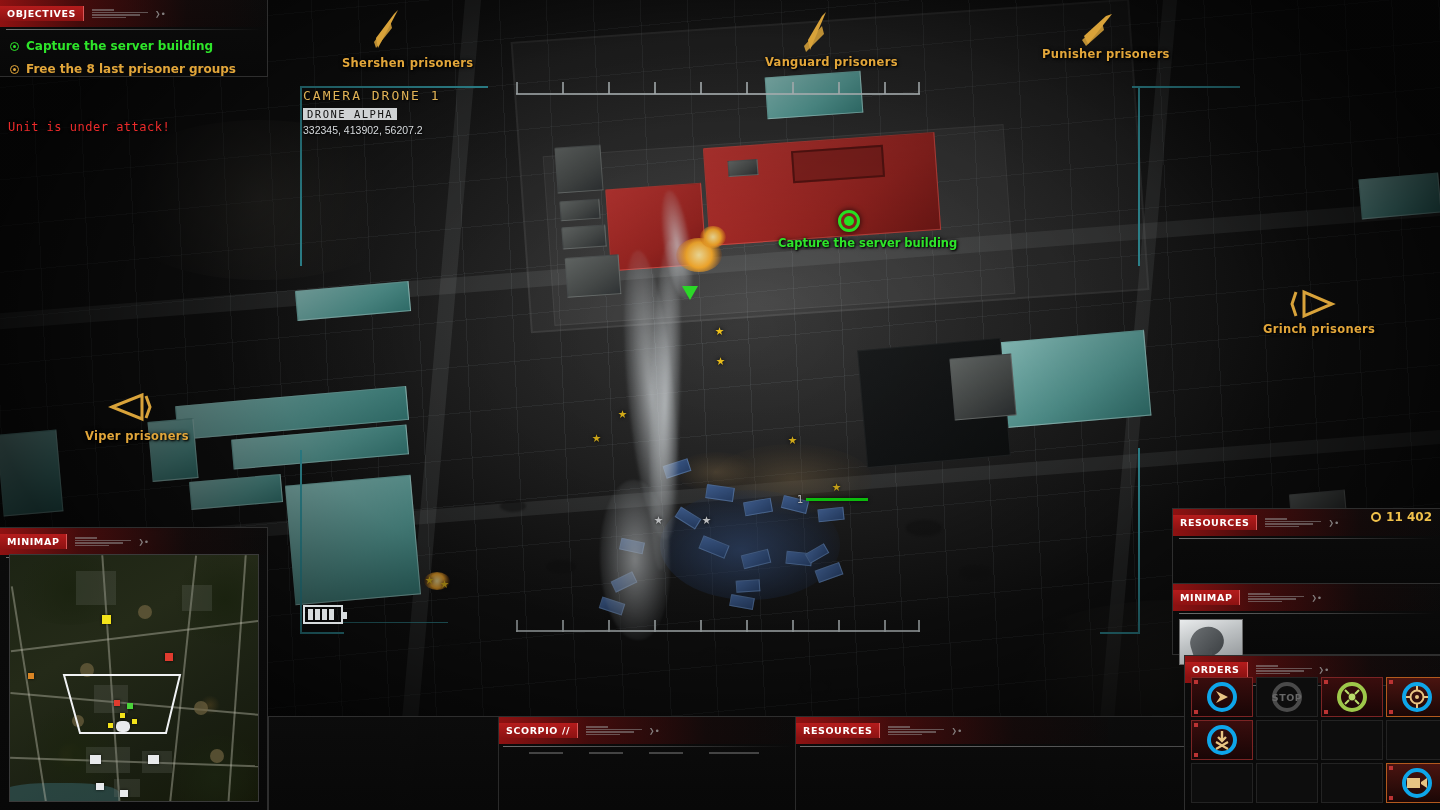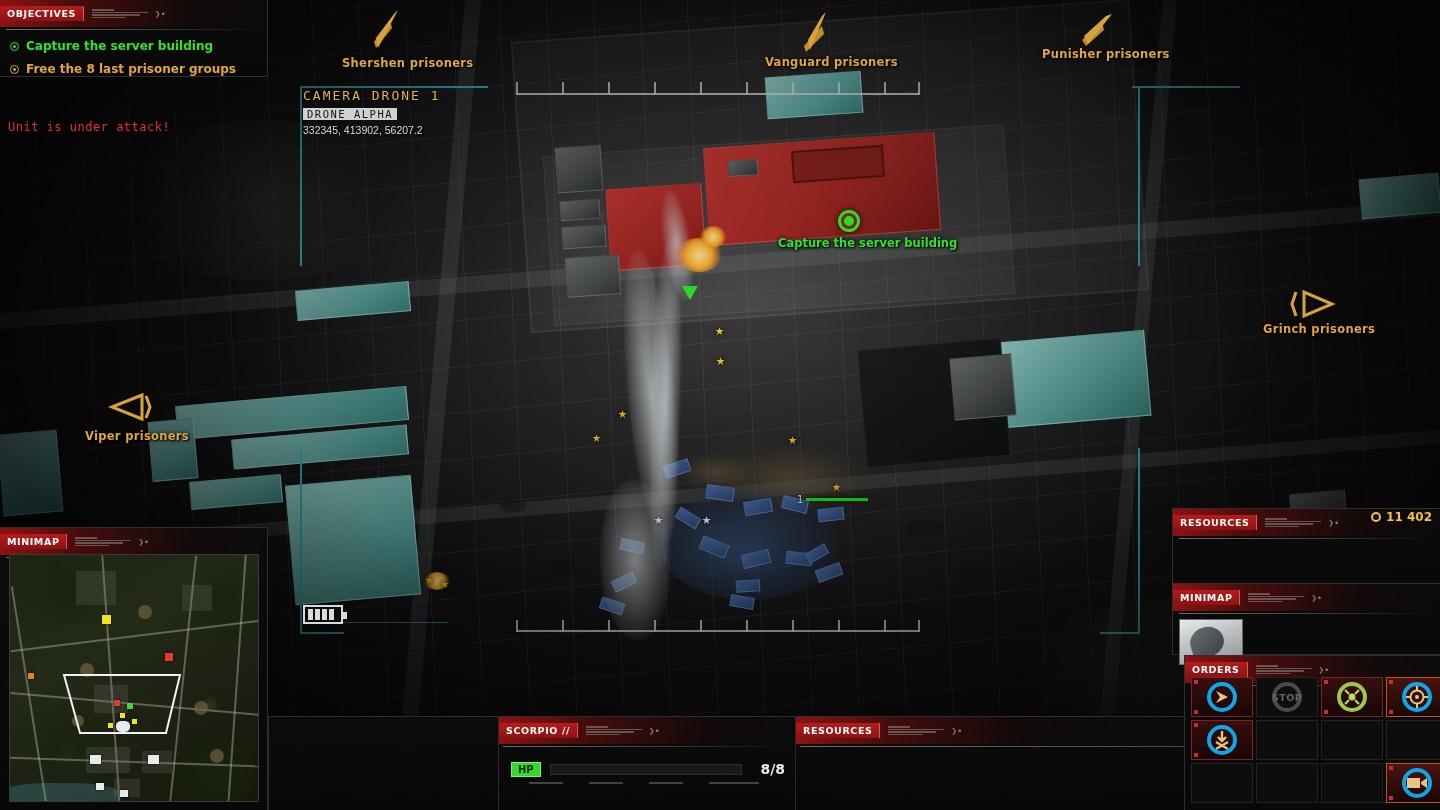--- a/index.html
+++ b/index.html
@@ -608,27 +608,20 @@
         <span class="tag">SCORPIO //</span>
         <span class="glyphs">
             <i style="width:22px"></i>
             <i style="width:56px"></i>
             <i style="width:48px"></i>
             <i style="width:34px"></i>
           </span>
         <span class="arrow">❯•</span>
       </div>
       <div class="prule" style="margin:2px 4px 0 4px;"></div>
-      <div class="hp-row">
-        <span class="hp-tag">HP</span>
-        <span class="hp-track">
-          <span class="hp-fill" style="width:100%"></span>
-        </span>
-        <span class="hp-val">8/8</span>
-      </div>
       <div class="microtext">
         <i></i>
           <i></i>
           <i></i>
           <i style="width:50px"></i>
       </div>
     </div>
     <div class="up-col c">
       <div class="phead" style="width:312px;">
         <span class="tag">RESOURCES</span>

